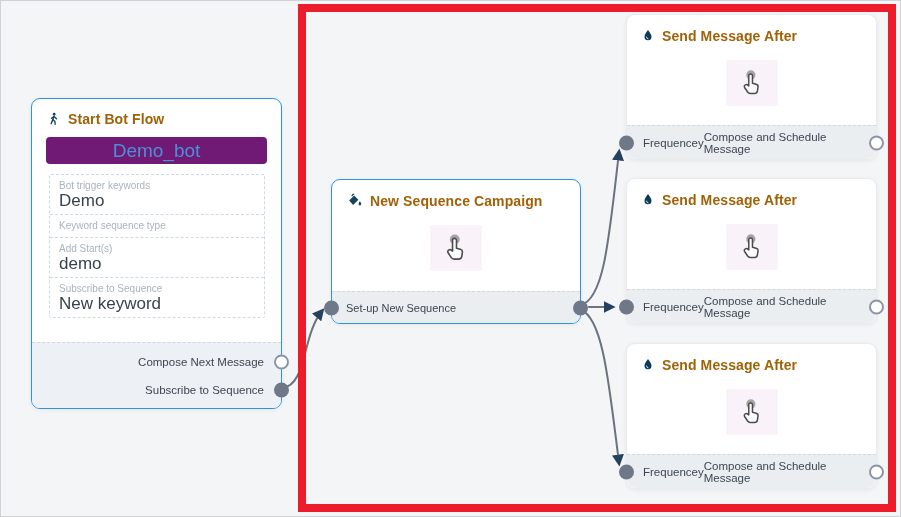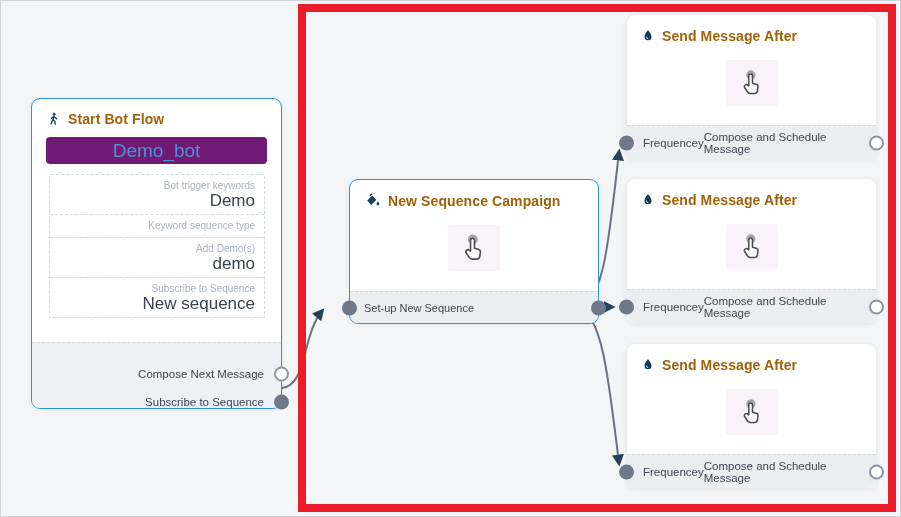--- a/index.html
+++ b/index.html
@@ -35,47 +35,47 @@
 
   
   .start-node { left:30px; top:97px; width:251px; height:311px; }
   .pill {
     margin:4px 14px 10px 14px; height:27px; border-radius:4px;
     background:#701a75; color:#4a90d9; font-size:19px;
     display:flex; align-items:center; justify-content:center;
   }
   .fields {
     margin:0 16px 0 17px;
-    border:1px dashed #cdd9e6; border-radius:2px;text-align:right;
+    border:1px dashed #cdd9e6; border-radius:2px;
   }
   .field-row { padding:4px 9px 5px 9px; }
   .field-row + .field-row { border-top:1px dashed #cdd9e6; }
   .field-label { font-size:10px; color:#a9b2bf; line-height:13px; }
   .field-value { font-size:17px; color:#39424e; line-height:17px; }
 
   .start-footer {
     position:absolute; left:0; right:0; bottom:0; height:66px;
     background:#edf0f4; border-top:1px dashed #d2d8e0;
-    border-radius:0 0 8px 8px; padding-top:17px;
+    border-radius:0 0 8px 8px; padding-top:5px;
   }
   .out-row {
     position:relative; height:28px; display:flex; align-items:center;
     justify-content:flex-end; padding-right:17px;
     font-size:11.5px; color:#3d4653;
   }
 
   
   .port { position:absolute; border-radius:50%; z-index:3; }
   .port.filled { width:15px; height:15px; background:#6e7888; }
   .port.open { width:15px; height:15px; background:#fff; border:2px solid #8a94a4; }
   .port.right-edge { right:-8px; top:50%; transform:translateY(-50%); }
   .port.left-edge { left:-8px; top:50%; transform:translateY(-50%); }
 
   
-  .campaign-node { left:348px; top:178px; width:250px; height:145px; }
+  .campaign-node { left:330px; top:178px; width:250px; height:145px; }
   .node-body {
     display:flex; align-items:center; justify-content:center;
   }
   .tap-box {
     width:52px; height:46px; background:#f9f2f8; border-radius:2px;
     display:flex; align-items:center; justify-content:center;
   }
   .campaign-node .node-body { height:66px; }
   .node-footer {
     position:absolute; left:0; right:0; bottom:0;
@@ -131,26 +131,26 @@
     <div class="pill">Demo_bot</div>
     <div class="fields">
       <div class="field-row">
         <div class="field-label">Bot trigger keywords</div>
         <div class="field-value">Demo</div>
       </div>
       <div class="field-row">
         <div class="field-label">Keyword sequence type</div>
       </div>
       <div class="field-row">
-        <div class="field-label">Add Demo(s)</div>
+        <div class="field-label">Add Start(s)</div>
         <div class="field-value">demo</div>
       </div>
       <div class="field-row">
         <div class="field-label">Subscribe to Sequence</div>
-        <div class="field-value">New sequence</div>
+        <div class="field-value">New keyword</div>
       </div>
     </div>
     <div class="start-footer">
       <div class="out-row">
         <span>Compose Next Message</span>
         <span class="port open right-edge"></span>
       </div>
       <div class="out-row">
         <span>Subscribe to Sequence</span>
         <span class="port filled right-edge"></span>

